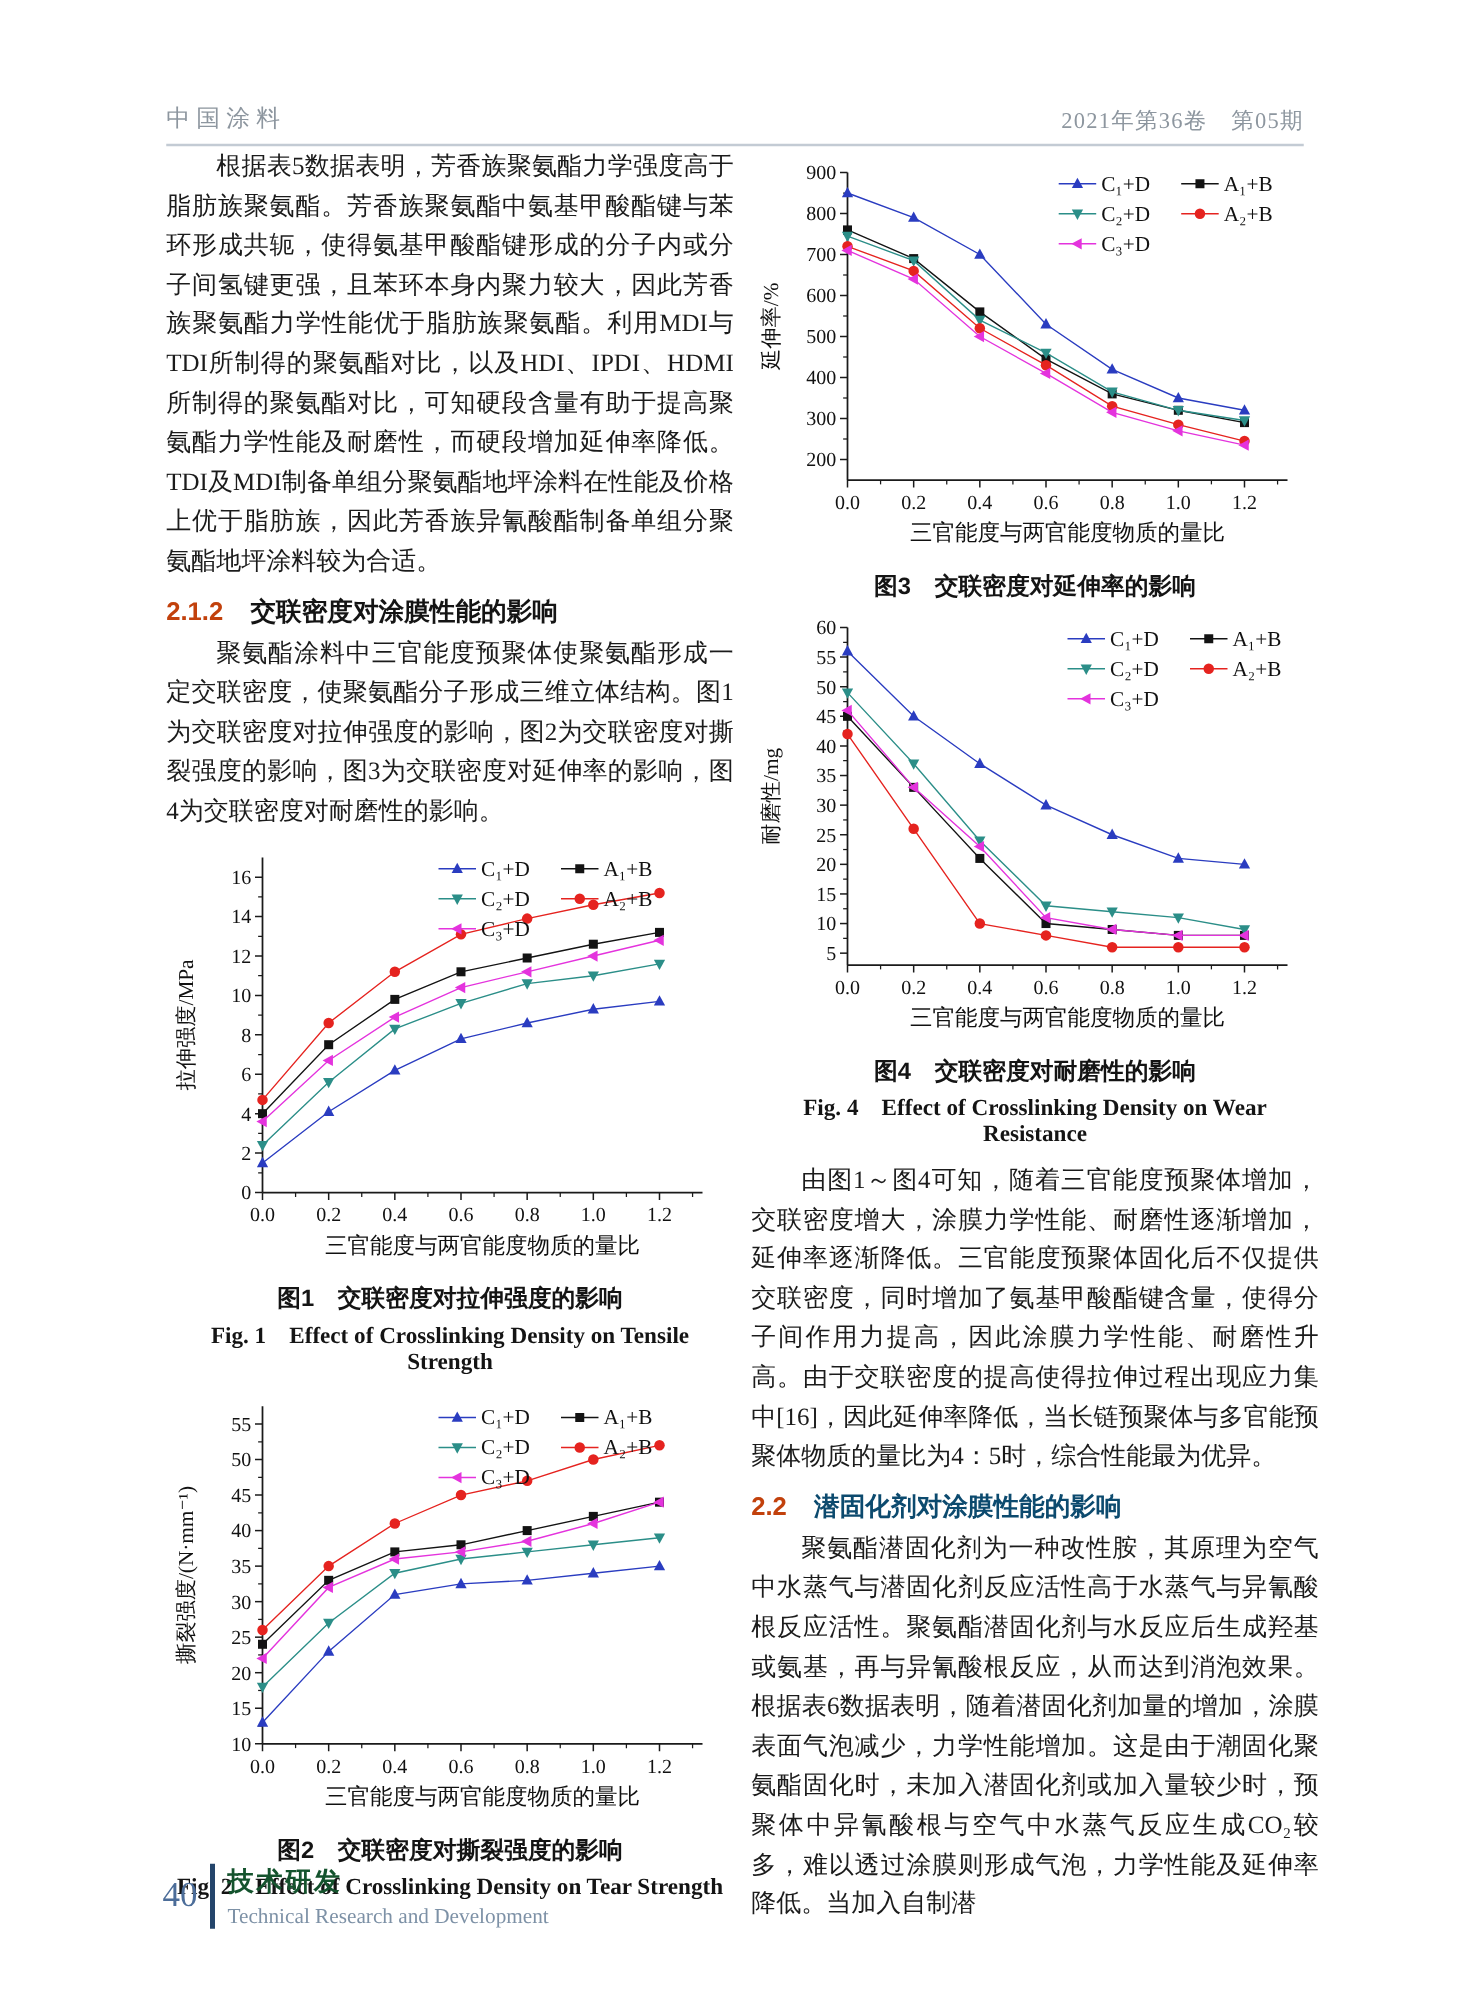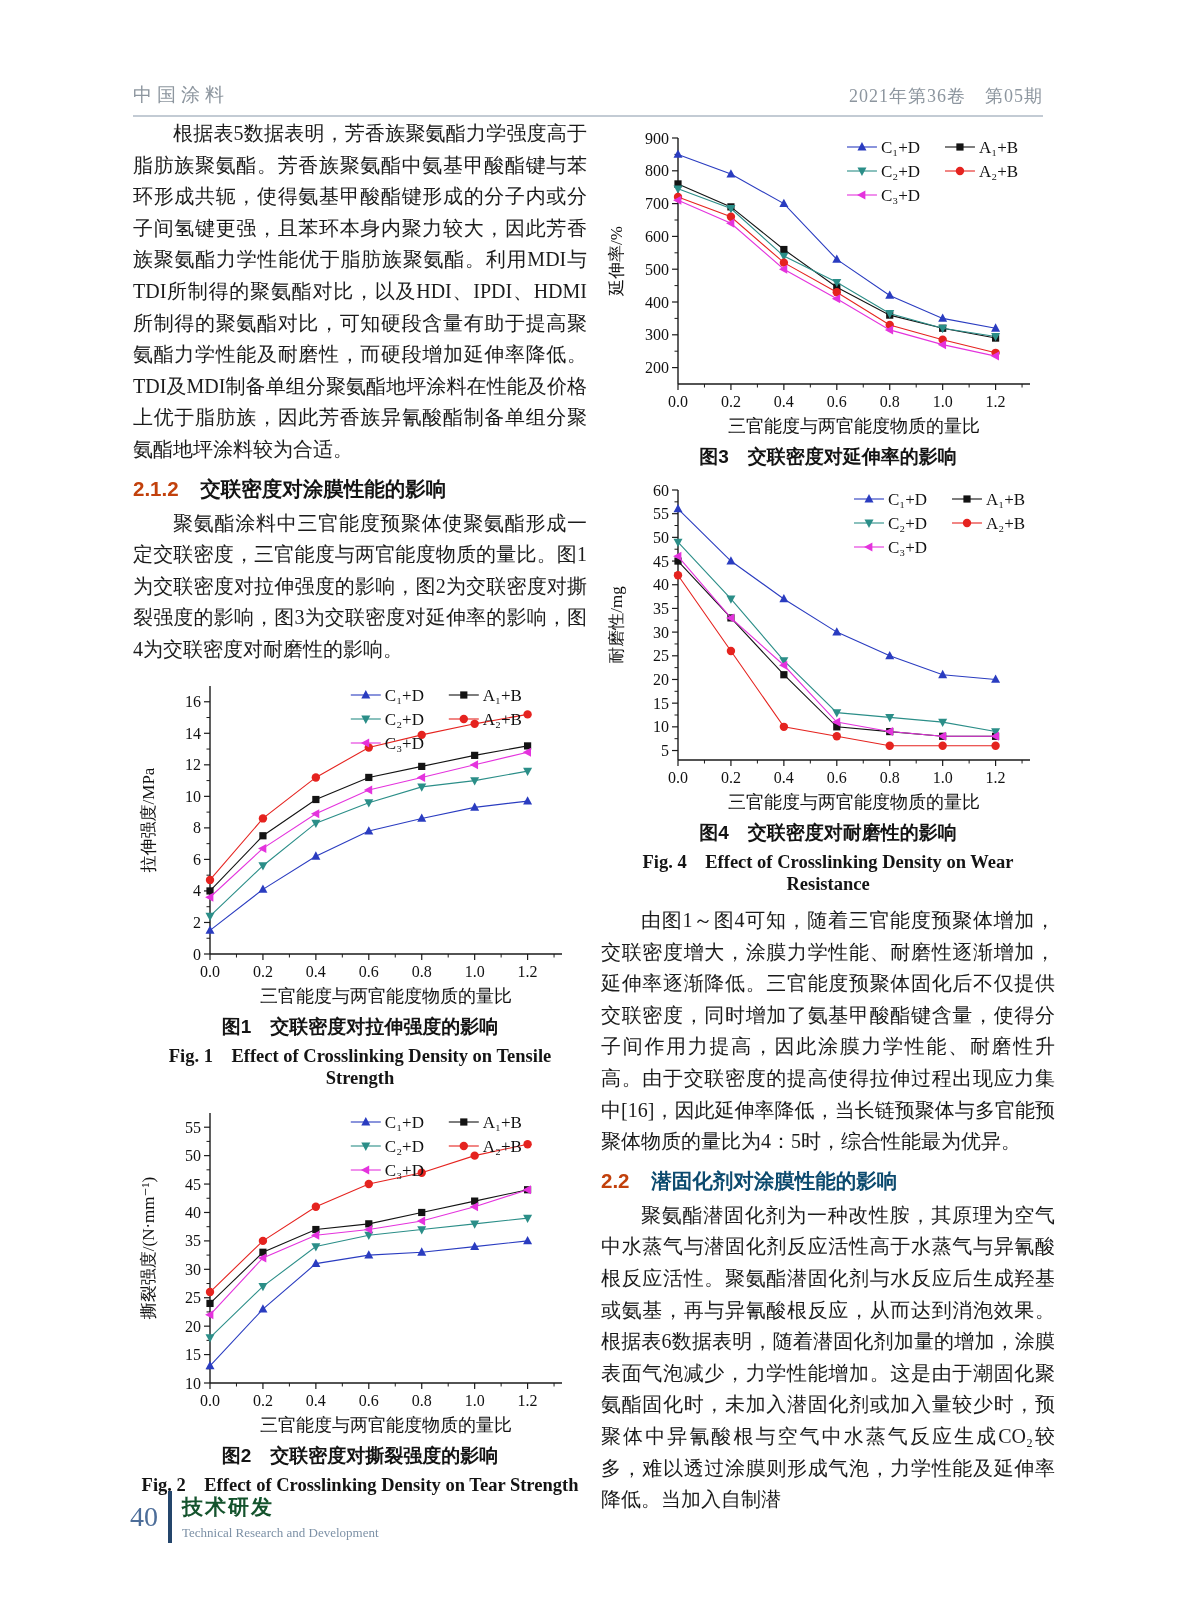--- a/index.html
+++ b/index.html
@@ -12,51 +12,51 @@
   .columns{position:absolute;left:133px;top:118px;width:922px;display:flex;gap:14px;}
   .col{width:454px;}
   .body-text{margin:0;font-size:20px;line-height:31.6px;text-align:justify;text-justify:inter-character;
              text-indent:2em;color:#1b1b1b;}
   .sec{margin:9px 0 5px 0;font-size:20.5px;font-weight:bold;
        font-family:"Liberation Sans","DejaVu Sans",sans-serif;}
   .sec-num{color:#c2410c;margin-right:16px;}
   .sec-title{color:#141414;}
   .sec-red .sec-title{color:#0c4a6e;}
   .chart{display:block;margin:6px auto 0 auto;}
-  .cap-cn{text-align:center;font-size:19px;font-weight:bold;margin-top:4px;
+  .cap-cn{text-align:center;font-size:19px;font-weight:bold;margin-top:16px;
           font-family:"Liberation Sans","DejaVu Sans",sans-serif;color:#141414;}
   .cap-en{text-align:center;font-size:18.5px;font-weight:bold;margin:3px 0 10px 0;
           font-family:"Liberation Serif","DejaVu Serif",serif;color:#141414;}
   .footer{position:absolute;left:130px;top:1491px;display:flex;align-items:center;}
   .pagenum{font-size:28px;color:#4c6d99;margin-right:10px;}
   .vbar{display:inline-block;width:4px;height:52px;background:#24456b;margin-right:10px;}
   .f-cn{font-size:21px;font-weight:bold;color:#14532d;
         font-family:"Liberation Sans","DejaVu Sans",sans-serif;letter-spacing:2px;}
-  .f-en{font-size:13px;color:#7d91a6;margin-top:4px;}
+  .f-en{font-size:17px;color:#7d91a6;margin-top:4px;}
   svg text{font-family:"Liberation Serif","DejaVu Serif",serif;fill:#111;}
 </style>
 </head>
 <body>
 
 <div class="page">
 
   <div class="header">
     <span class="journal">中国涂料</span>
     <span class="issue">2021年第36卷　第05期</span>
   </div>
 
   <div class="columns">
 
     <div class="col">
       <p class="body-text">根据表5数据表明，芳香族聚氨酯力学强度高于脂肪族聚氨酯。芳香族聚氨酯中氨基甲酸酯键与苯环形成共轭，使得氨基甲酸酯键形成的分子内或分子间氢键更强，且苯环本身内聚力较大，因此芳香族聚氨酯力学性能优于脂肪族聚氨酯。利用MDI与TDI所制得的聚氨酯对比，以及HDI、IPDI、HDMI所制得的聚氨酯对比，可知硬段含量有助于提高聚氨酯力学性能及耐磨性，而硬段增加延伸率降低。TDI及MDI制备单组分聚氨酯地坪涂料在性能及价格上优于脂肪族，因此芳香族异氰酸酯制备单组分聚氨酯地坪涂料较为合适。</p>
       <h3 class="sec">
         <span class="sec-num">2.1.2</span>
         <span class="sec-title">交联密度对涂膜性能的影响</span>
       </h3>
-      <p class="body-text">聚氨酯涂料中三官能度预聚体使聚氨酯形成一定交联密度，三官能度与两官能度物质的量比。图1为交联密度对拉伸强度的影响，图2为交联密度对撕裂强度的影响，图3为交联密度对延伸率的影响，图4为交联密度对耐磨性的影响。</p>
+      <p class="body-text">聚氨酯涂料中三官能度预聚体使聚氨酯形成一定交联密度，使聚氨酯分子形成三维立体结构。图1为交联密度对拉伸强度的影响，图2为交联密度对撕裂强度的影响，图3为交联密度对延伸率的影响，图4为交联密度对耐磨性的影响。</p>
       <svg class="chart" width="452" height="338">
           <line x1="76" y1="14" x2="76" y2="282" stroke="#1a1a1a" stroke-width="1.4"></line>
           <line x1="76" y1="282" x2="428" y2="282" stroke="#1a1a1a" stroke-width="1.4"></line>
           <line x1="76" y1="282" x2="70" y2="282" stroke="#1a1a1a" stroke-width="1.2"></line>
           <text x="67" y="287.5" text-anchor="end" font-size="16">0</text>
           <line x1="76" y1="250.47058823529412" x2="70" y2="250.47058823529412" stroke="#1a1a1a" stroke-width="1.2"></line>
           <text x="67" y="255.97058823529412" text-anchor="end" font-size="16">2</text>
           <line x1="76" y1="218.94117647058823" x2="70" y2="218.94117647058823" stroke="#1a1a1a" stroke-width="1.2"></line>
           <text x="67" y="224.44117647058823" text-anchor="end" font-size="16">4</text>
           <line x1="76" y1="187.41176470588235" x2="70" y2="187.41176470588235" stroke="#1a1a1a" stroke-width="1.2"></line>

